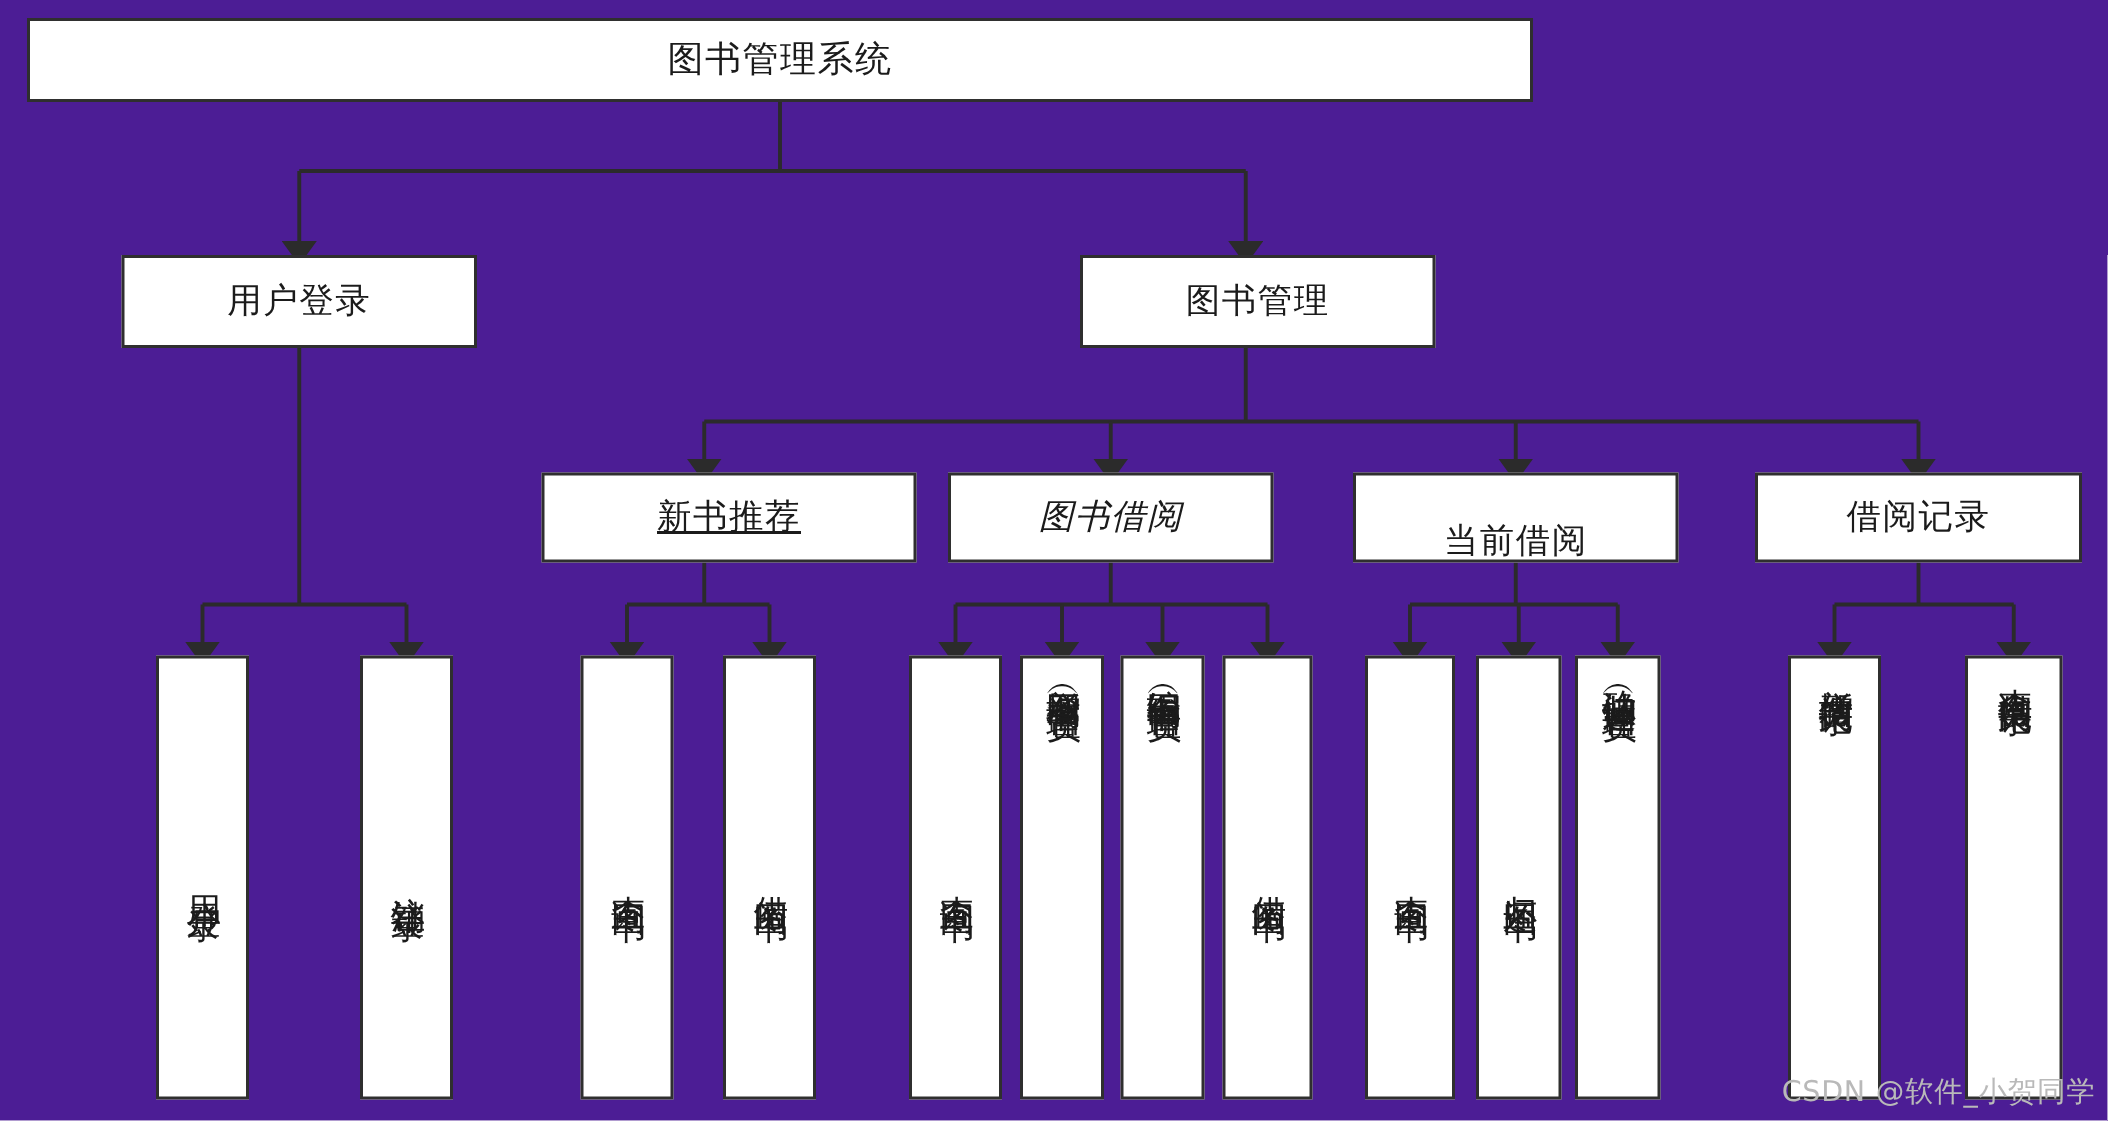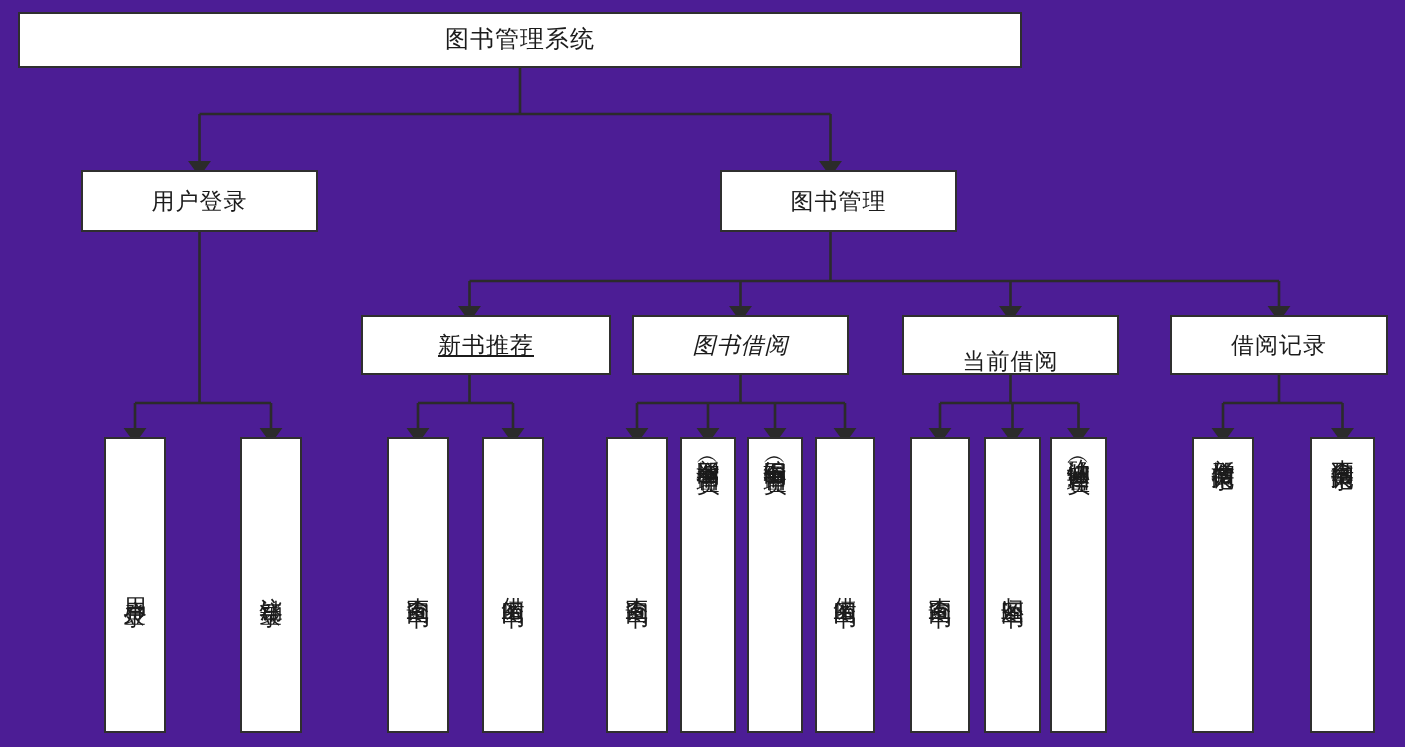--- a/index.html
+++ b/index.html
@@ -183,13 +183,14 @@
         <span class="node-label">确认归还（管理员）</span>
       </div>
       <div class="node vert tall" style="left: 1192px; top: 437px; width: 62px; height: 296px;">
         <span class="node-label">新增借阅记录</span>
       </div>
       <div class="node vert tall" style="left: 1310px; top: 437px; width: 65px; height: 296px;">
         <span class="node-label">查询借阅记录</span>
       </div>
     </div>
 
+  <div id="watermark">CSDN @软件_小贺同学</div>
 </div>
 
 </body></html>

